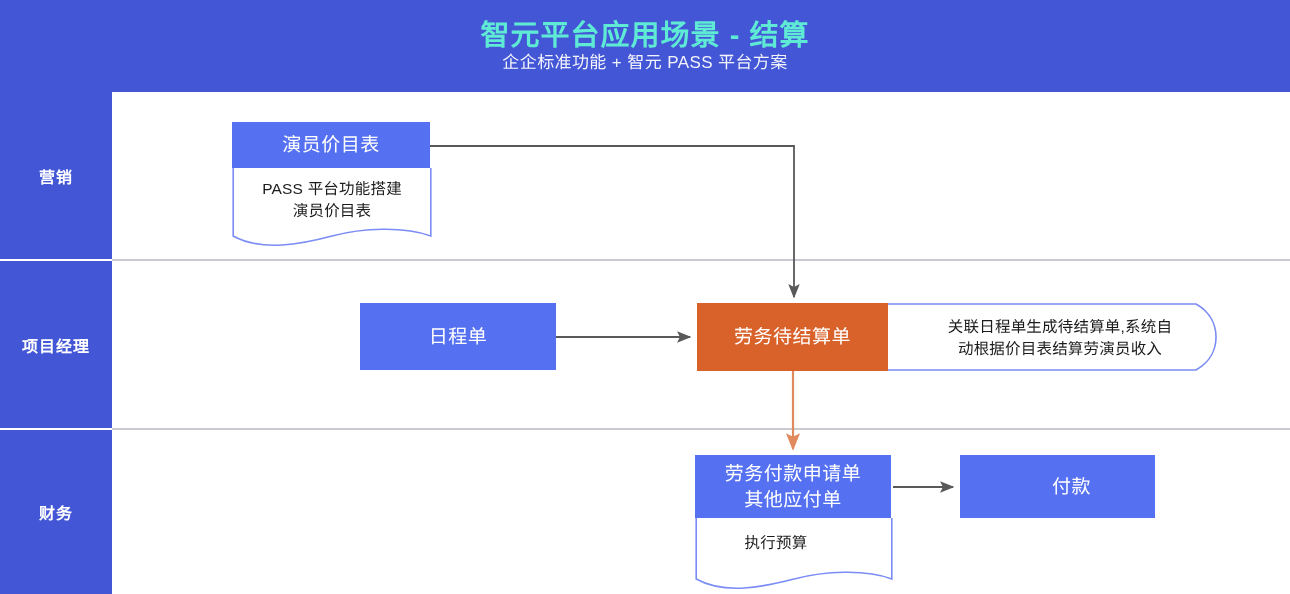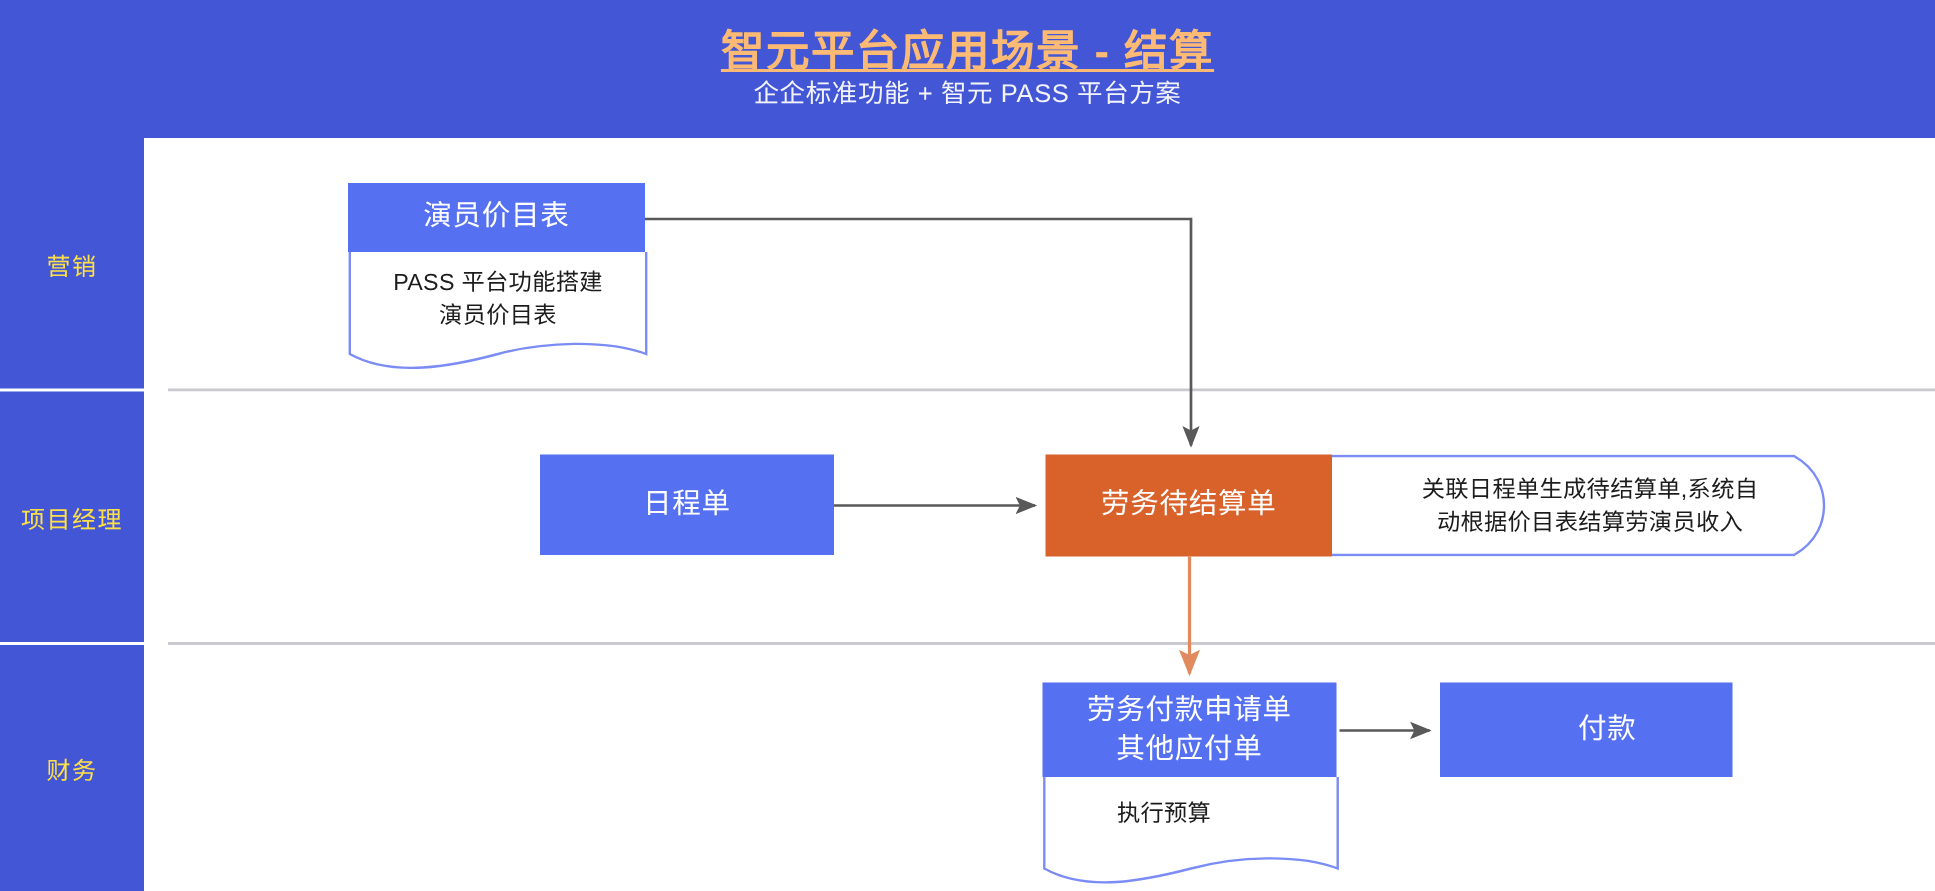--- a/index.html
+++ b/index.html
@@ -27,53 +27,52 @@
     top: 0;
     width: 1290px;
     height: 92px;
     background: #4356d6;
     display: flex;
     flex-direction: column;
     align-items: center;
     justify-content: center;
   }
   .banner-title {
-    color: #fdba74;
+    color: #5eead4;
     font-size: 29px;
     font-weight: bold;
     letter-spacing: 1px;
     line-height: 1.15;
     margin: 0 0 1px 0;
-    text-decoration: underline;
   }
   .banner-subtitle {
     color: #f2f3fb;
     font-size: 17px;
     font-weight: normal;
     letter-spacing: 0.4px;
     line-height: 1.15;
     margin: 0;
   }
 
   
   .lane {
     position: absolute;
     left: 0;
     width: 1290px;
   }
   .lane-label {
     position: absolute;
     left: 0;
     top: 0;
-    width: 96px;
+    width: 112px;
     height: 100%;
     background: #4356d6;
-    color: #fde047;
+    color: #ffffff;
     font-size: 16px;
-    font-weight: normal;
+    font-weight: bold;
     letter-spacing: 1px;
     display: flex;
     align-items: center;
     justify-content: center;
     box-sizing: border-box;
   }
   .lane-body {
     position: absolute;
     left: 112px;
     top: 0;

